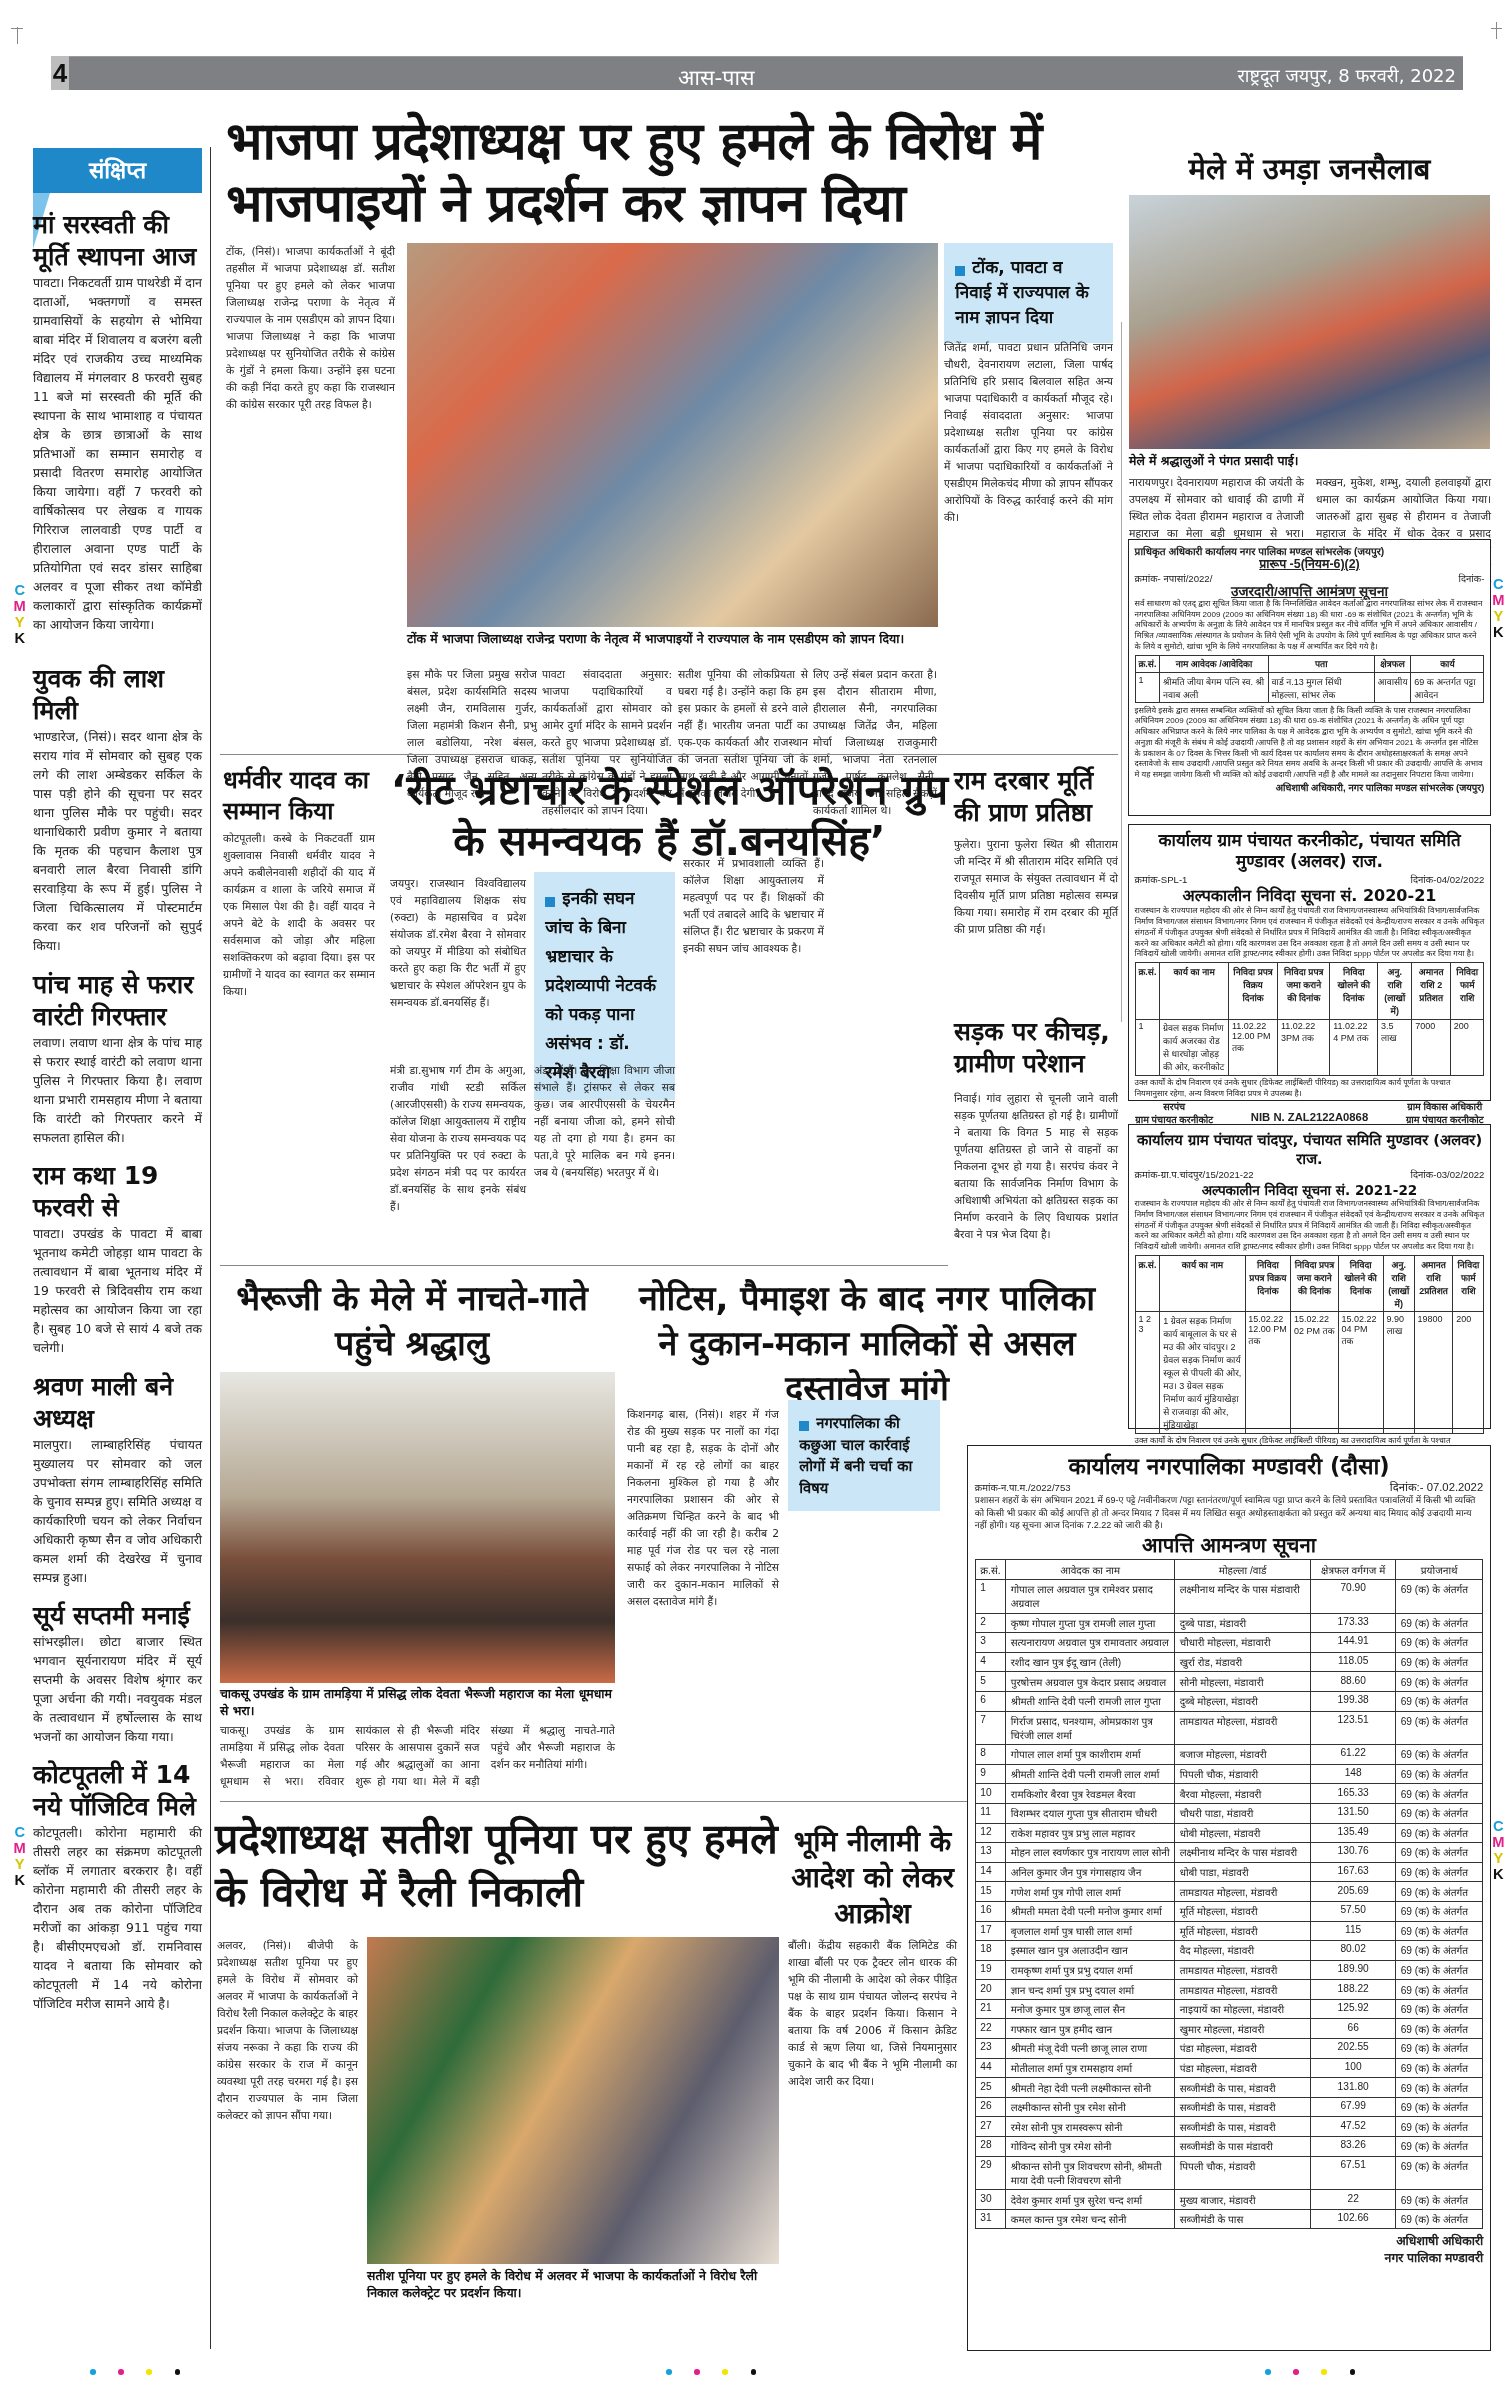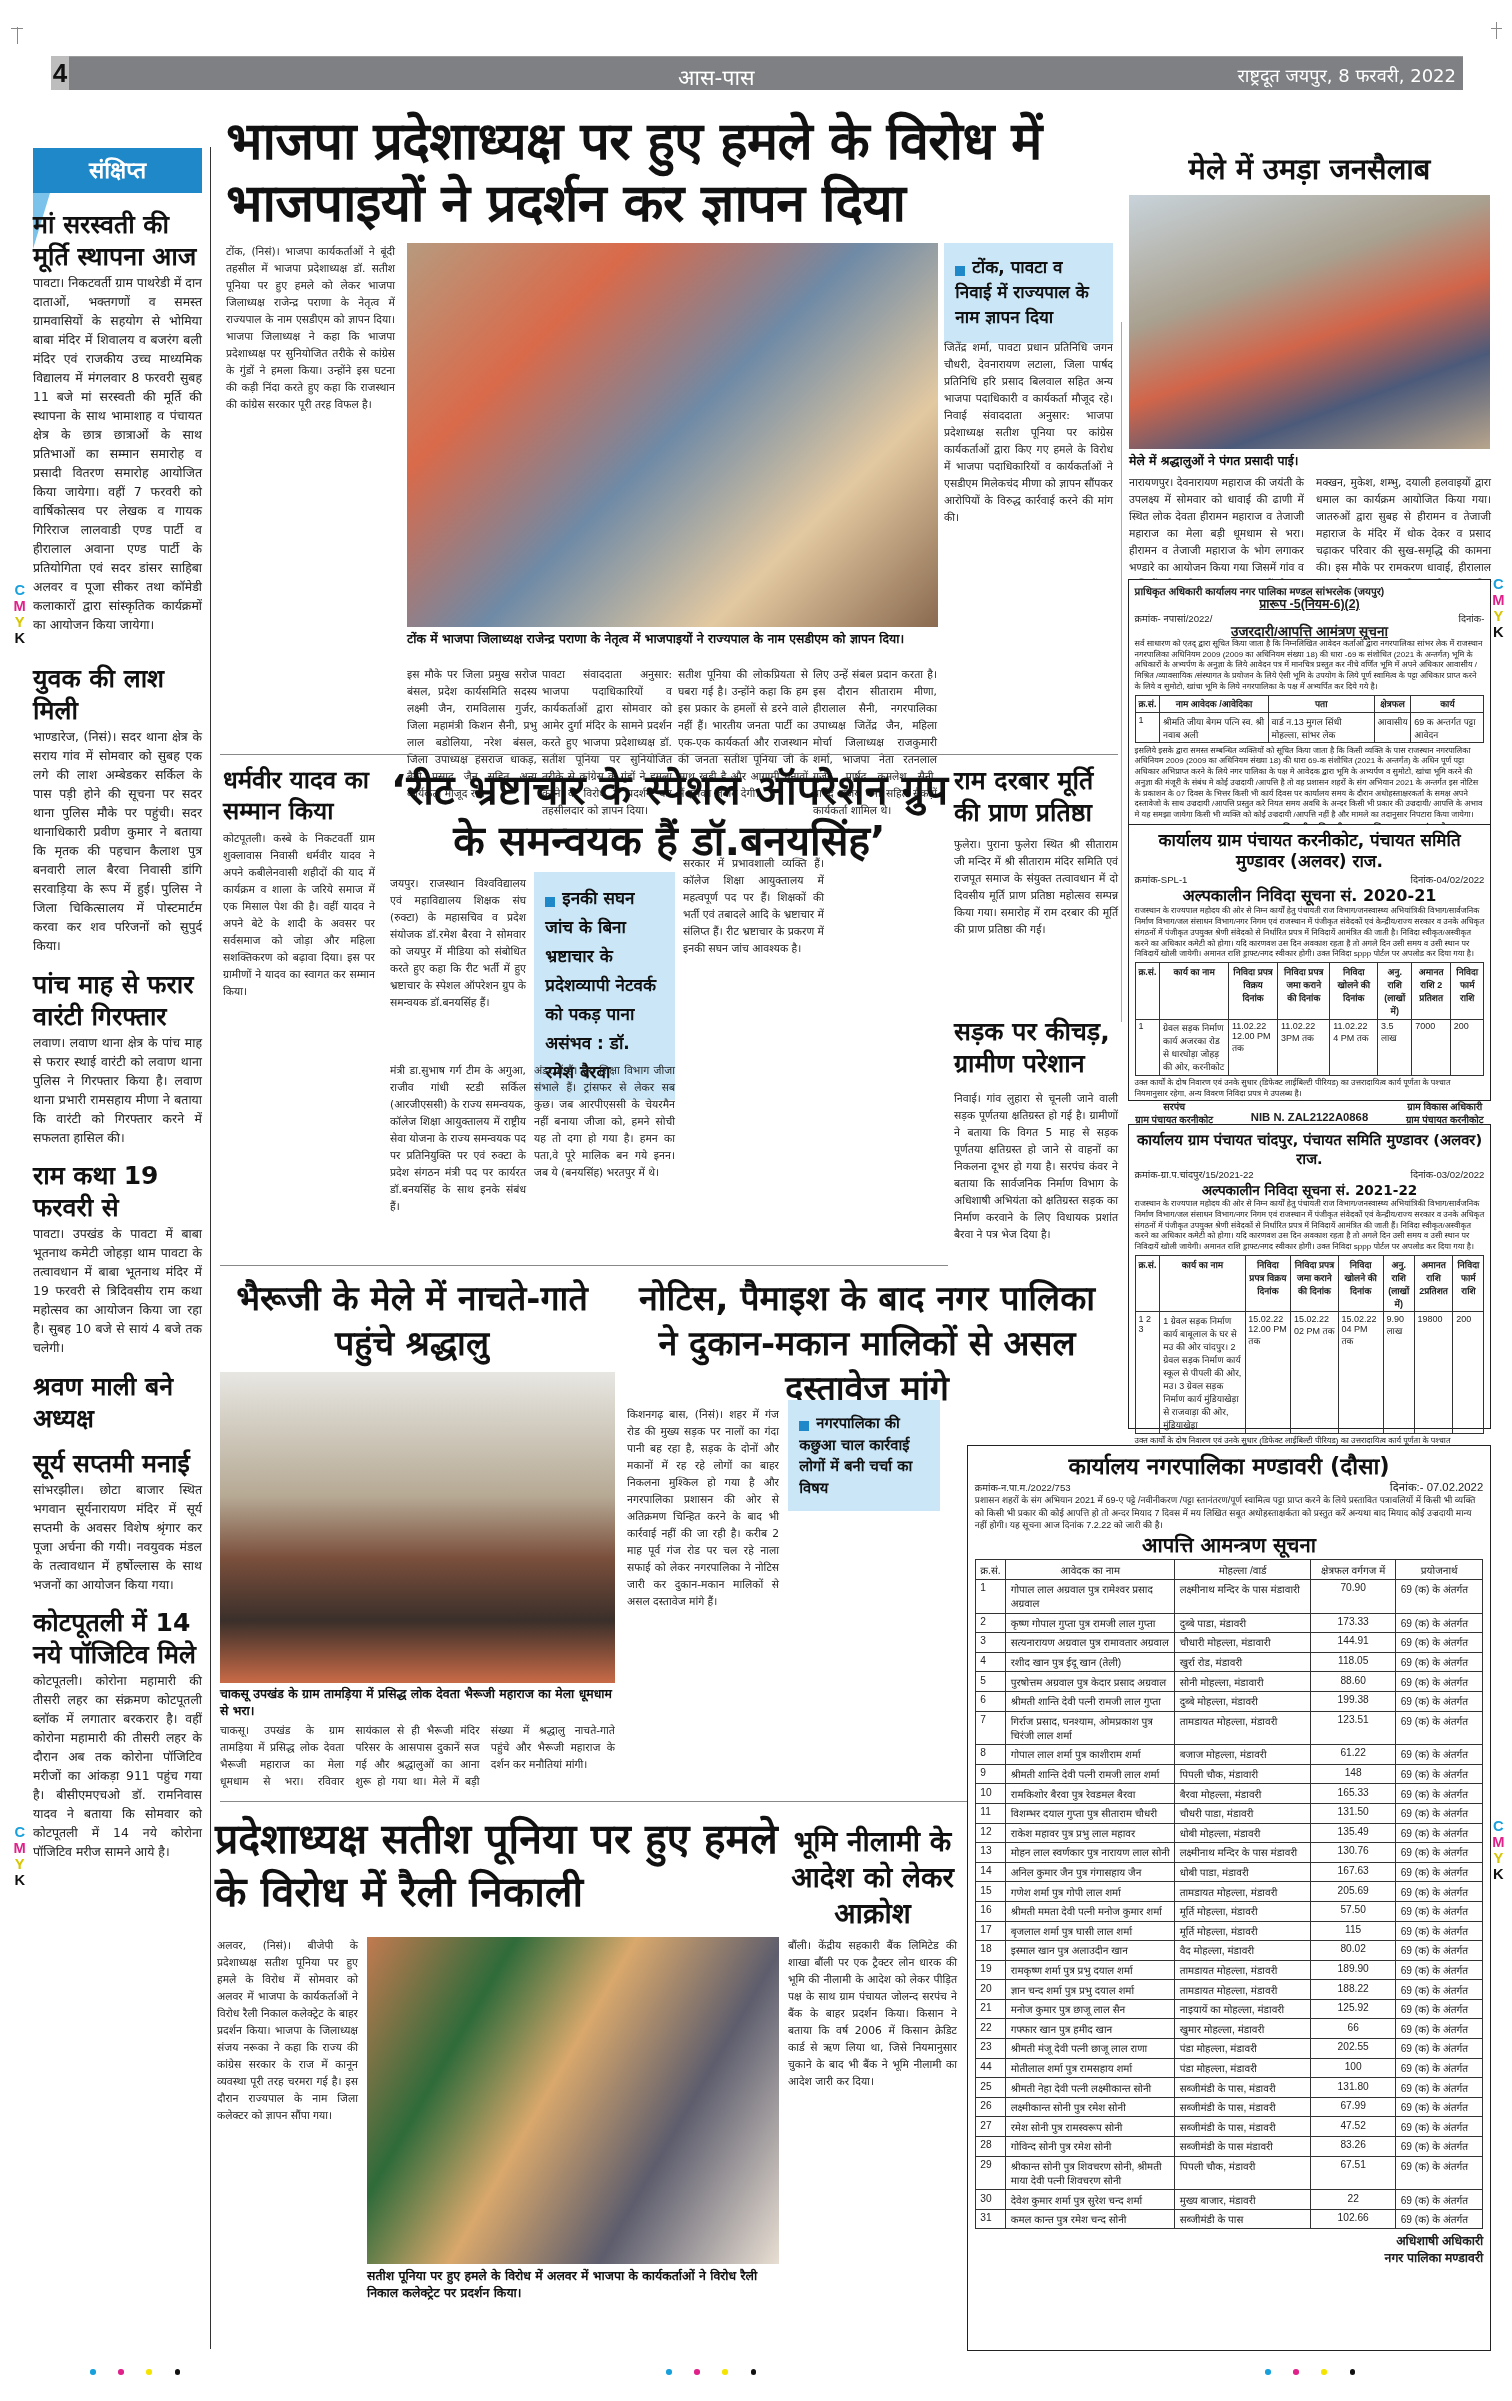--- a/index.html
+++ b/index.html
@@ -100,20 +100,21 @@
   <div style="margin-top:13.6px">
     <div class="side-h">पांच माह से फरार वारंटी गिरफ्तार</div>
     <div class="side-p">लवाण। लवाण थाना क्षेत्र के पांच माह से फरार स्थाई वारंटी को लवाण थाना पुलिस ने गिरफ्तार किया है। लवाण थाना प्रभारी रामसहाय मीणा ने बताया कि वारंटी को गिरफ्तार करने में सफलता हासिल की।</div>
   </div>
   <div style="margin-top:13.6px">
     <div class="side-h">राम कथा 19 फरवरी से</div>
     <div class="side-p">पावटा। उपखंड के पावटा में बाबा भूतनाथ कमेटी जोहड़ा थाम पावटा के तत्वावधान में बाबा भूतनाथ मंदिर में 19 फरवरी से त्रिदिवसीय राम कथा महोत्सव का आयोजन किया जा रहा है। सुबह 10 बजे से सायं 4 बजे तक चलेगी।</div>
   </div>
   <div style="margin-top:13.6px">
     <div class="side-h">श्रवण माली बने अध्यक्ष</div>
+    <div class="side-p">मालपुरा। लाम्बाहरिसिंह पंचायत मुख्यालय पर सोमवार को जल उपभोक्ता संगम लाम्बाहरिसिंह समिति के चुनाव सम्पन्न हुए। समिति अध्यक्ष व कार्यकारिणी चयन को लेकर निर्वाचन अधिकारी कृष्ण सैन व जोव अधिकारी कमल शर्मा की देखरेख में चुनाव सम्पन्न हुआ।</div>
   </div>
   <div style="margin-top:13.6px">
     <div class="side-h">सूर्य सप्तमी मनाई</div>
     <div class="side-p">सांभरझील। छोटा बाजार स्थित भगवान सूर्यनारायण मंदिर में सूर्य सप्तमी के अवसर विशेष श्रृंगार कर पूजा अर्चना की गयी। नवयुवक मंडल के तत्वावधान में हर्षोल्लास के साथ भजनों का आयोजन किया गया।</div>
   </div>
   <div style="margin-top:13px">
     <div class="side-h">कोटपूतली में 14 नये पॉजिटिव मिले</div>
     <div class="side-p">कोटपूतली। कोरोना महामारी की तीसरी लहर का संक्रमण कोटपूतली ब्लॉक में लगातार बरकरार है। वहीं कोरोना महामारी की तीसरी लहर के दौरान अब तक कोरोना पॉजिटिव मरीजों का आंकड़ा 911 पहुंच गया है। बीसीएमएचओ डॉ. रामनिवास यादव ने बताया कि सोमवार को कोटपूतली में 14 नये कोरोना पॉजिटिव मरीज सामने आये है।</div>
   </div>
 </div>
@@ -131,21 +132,21 @@
 <div class="abs body-text" style="left:542px;top:666px;width:130px;">पावटा संवाददाता अनुसार: भाजपा पदाधिकारियों व कार्यकर्ताओं द्वारा सोमवार को आमेर दुर्गा मंदिर के सामने प्रदर्शन करते हुए भाजपा प्रदेशाध्यक्ष डॉ. सतीश पूनिया पर सुनियोजित तरीके से कांग्रेस के गुंडों ने हमला करने के विरोध में प्रदर्शन कर तहसीलदार को ज्ञापन दिया।</div>
 <div class="abs body-text" style="left:678px;top:666px;width:130px;">सतीश पूनिया की लोकप्रियता से घबरा गई है। उन्होंने कहा कि हम इस प्रकार के हमलों से डरने वाले नहीं हैं। भारतीय जनता पार्टी का एक-एक कार्यकर्ता और राजस्थान की जनता सतीश पूनिया जी के साथ खड़ी है और आगामी चुनावों में इसका जवाब देगी।</div>
 <div class="abs body-text" style="left:813px;top:666px;width:124px;">लिए उन्हें संबल प्रदान करता है। इस दौरान सीताराम मीणा, हीरालाल सैनी, नगरपालिका उपाध्यक्ष जितेंद्र जैन, महिला मोर्चा जिलाध्यक्ष राजकुमारी शर्मा, भाजपा नेता रतनलाल गुर्जर, पार्षद कमलेश सैनी, पार्षद संजय वर्मा सहित सैकड़ों कार्यकर्ता शामिल थे।</div>
 
 <div class="abs head-m" style="left:1129px;top:151px;width:361px;text-align:center;">मेले में उमड़ा जनसैलाब</div>
 <div class="abs photo2" style="left:1129px;top:195px;width:361px;height:254px;"></div>
 <div class="abs caption" style="left:1129px;top:452px;width:361px;">मेले में श्रद्धालुओं ने पंगत प्रसादी पाई।</div>
 <div class="abs body-text" style="left:1129px;top:474px;width:175px;">नारायणपुर। देवनारायण महाराज की जयंती के उपलक्ष्य में सोमवार को धावाई की ढाणी में स्थित लोक देवता हीरामन महाराज व तेजाजी महाराज का मेला बड़ी धूमधाम से भरा। हीरामन व तेजाजी महाराज के भोग लगाकर भण्डारे का आयोजन किया गया जिसमें गांव व ढाणियों की महिला, पुरुष व बच्चों ने बढ़ चढ़कर हिस्सा लिया।</div>
 <div class="abs body-text" style="left:1316px;top:474px;width:175px;">मक्खन, मुकेश, शम्भु, दयाली हलवाइयों द्वारा धमाल का कार्यक्रम आयोजित किया गया। जातरुओं द्वारा सुबह से हीरामन व तेजाजी महाराज के मंदिर में धोक देकर व प्रसाद चढ़ाकर परिवार की सुख-समृद्धि की कामना की। इस मौके पर रामकरण धावाई, हीरालाल धावाई, नेताराम राहत, विक्रम गोठवाल सहित बड़ी संख्या में लोग मौजूद थे।</div>
 
-<div class="abs notice" style="left:1128px;top:539px;width:363px;height:277px;padding:4.5px 5.6px;margin-top:40px;">
+<div class="abs notice" style="left:1128px;top:539px;width:363px;height:277px;padding:4.5px 5.6px;">
   <div class="notice-sm" style="font-weight:bold;font-size:10.2px;">प्राधिकृत अधिकारी कार्यालय नगर पालिका मण्डल सांभरलेक (जयपुर)</div>
   <div class="notice-sm center" style="font-weight:bold;font-size:12.4px;text-decoration:underline;">प्रारूप -5(नियम-6)(2)</div>
   <div style="display:flex;justify-content:space-between;">
     <span class="notice-sm">क्रमांक- नपासां/2022/</span>
     <span class="notice-sm">दिनांक-</span>
   </div>
   <div class="notice-sm center" style="font-weight:bold;font-size:13.6px;text-decoration:underline;">उजरदारी/आपत्ति आमंत्रण सूचना</div>
   <div class="notice-sm" style="font-size:8px;line-height:10.7px;">सर्व साधारण को एतद् द्वारा सूचित किया जाता है कि निम्नलिखित आवेदन कर्ताओं द्वारा नगरपालिका सांभर लेक में राजस्थान नगरपालिका अधिनियम 2009 (2009 का अधिनियम संख्या 18) की धारा -69 क संशोधित (2021 के अन्तर्गत) भूमि के अधिकारों के अभ्यर्पण के अनुज्ञा के लिये आवेदन पत्र में मानचित्र प्रस्तुत कर नीचे वर्णित भूमि में अपने अधिकार आवासीय /मिश्रित /व्यावसायिक /संस्थागत के प्रयोजन के लिये ऐसी भूमि के उपयोग के लिये पूर्ण स्वामित्व के पट्टा अधिकार प्राप्त करने के लिये व सुमोटो, खांचा भूमि के लिये नगरपालिका के पक्ष में अभ्यर्पित कर दिये गये है।</div>
   <table style="margin:2.3px 0;">
     <tbody>

